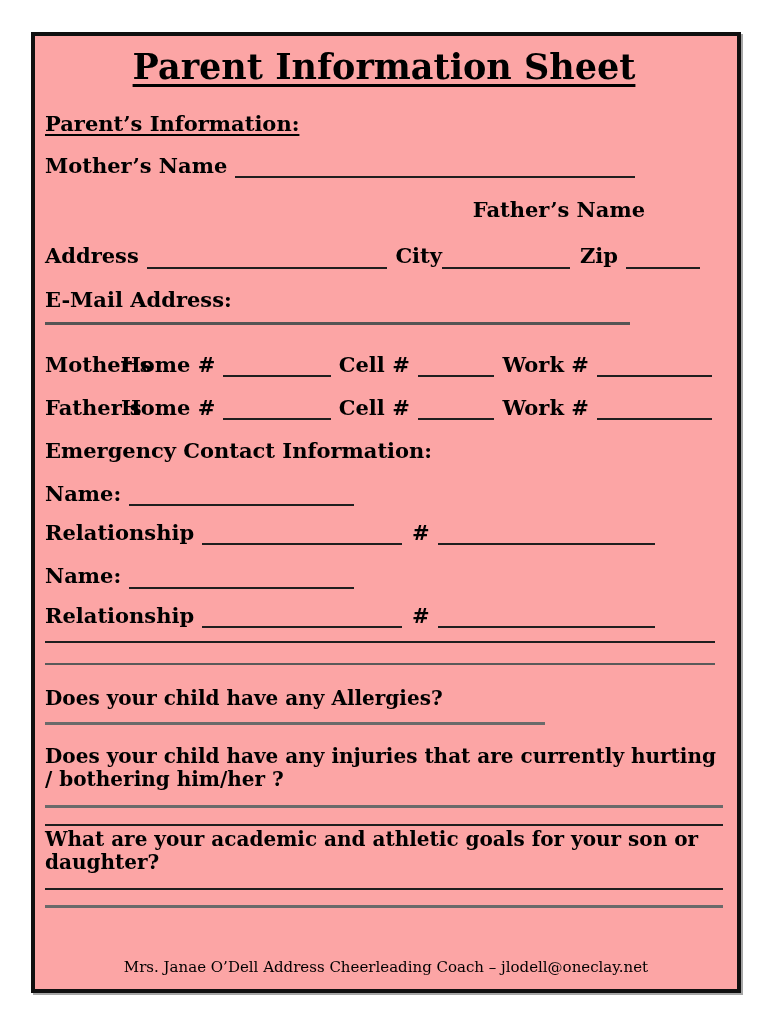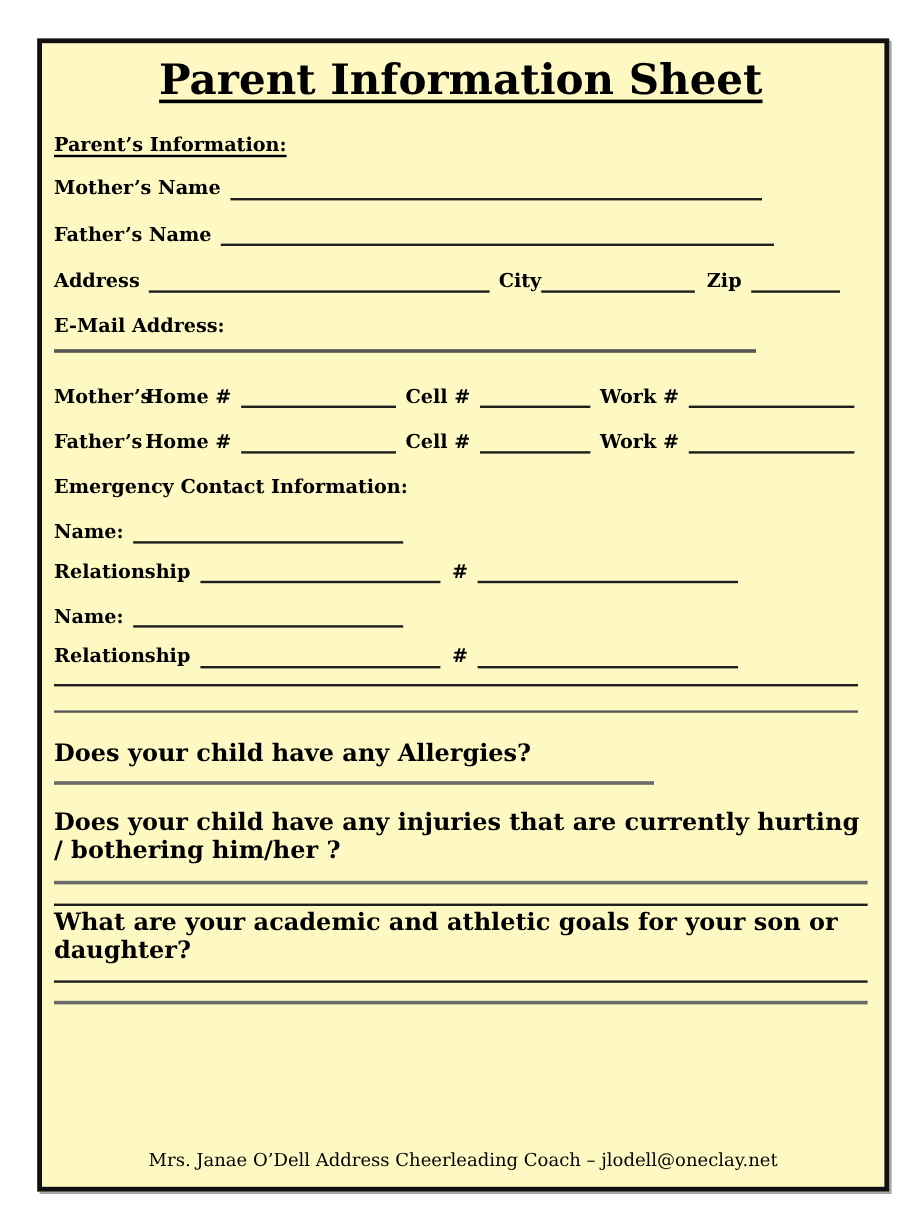--- a/index.html
+++ b/index.html
@@ -8,42 +8,42 @@
     background: #ffffff;
     font-family: "DejaVu Serif", "Liberation Serif", serif;
     color: #000000;
   }
   .page {
     position: absolute;
     left: 31px; top: 32px;
     width: 710px; height: 961px;
     box-sizing: border-box;
     border: 4px solid #101010;
-    background: #fef9c3;
+    background: #fca5a5;
     box-shadow: 2px 2px 0 rgba(0,0,0,0.35);
   }
   .content { padding: 0 14px 0 10px; }
 
   .title {
     margin: 10px 0 0 0;
     text-align: center;
     font-size: 35px;
     font-weight: bold;
     line-height: 1.2;
   }
   .title .u {
     text-decoration: underline;
     text-decoration-thickness: 3px;
     text-underline-offset: 5px;
   }
 
   .row {
     display: flex;
     align-items: flex-end;
-    font-size: 16px;
+    font-size: 21px;
     font-weight: bold;
     line-height: 1.15;
   }
   .lbl { white-space: pre; }
   .ml8  { margin-left: 8px; }
   .ml10 { margin-left: 10px; }
   .pcol { width: 68px; }
 
   .blank {
     border-bottom: 2px solid #1f1f1f;
@@ -68,21 +68,21 @@
   .sec-head .u {
     text-decoration: underline;
     text-decoration-thickness: 2px;
     text-underline-offset: 3px;
   }
   .note { font-style: italic; margin-left: 12px; }
 
   
   .r-heading      { margin-top: 24px; }
   .r-mother-name  { margin-top: 18px; padding-right: 88px; }
-  .r-father-name  { margin-top: 20px; padding-right: 78px; }
+  .r-father-name  { margin-top: 20px; padding-right: 78px; flex-direction: column; }
   .r-address      { margin-top: 20px; padding-right: 23px; }
   .r-email        { margin-top: 19px; }
   .email-line     { margin-top: 10px; width: 585px; border-bottom: 3px solid #555555; }
   .r-phone-m      { margin-top: 28px; padding-right: 11px; }
   .r-phone-f      { margin-top: 19px; padding-right: 11px; }
   .r-emergency    { margin-top: 19px; }
   .r-name1        { margin-top: 19px; }
   .r-rel1         { margin-top: 15px; }
   .r-name2        { margin-top: 19px; }
   .r-rel2         { margin-top: 15px; }

